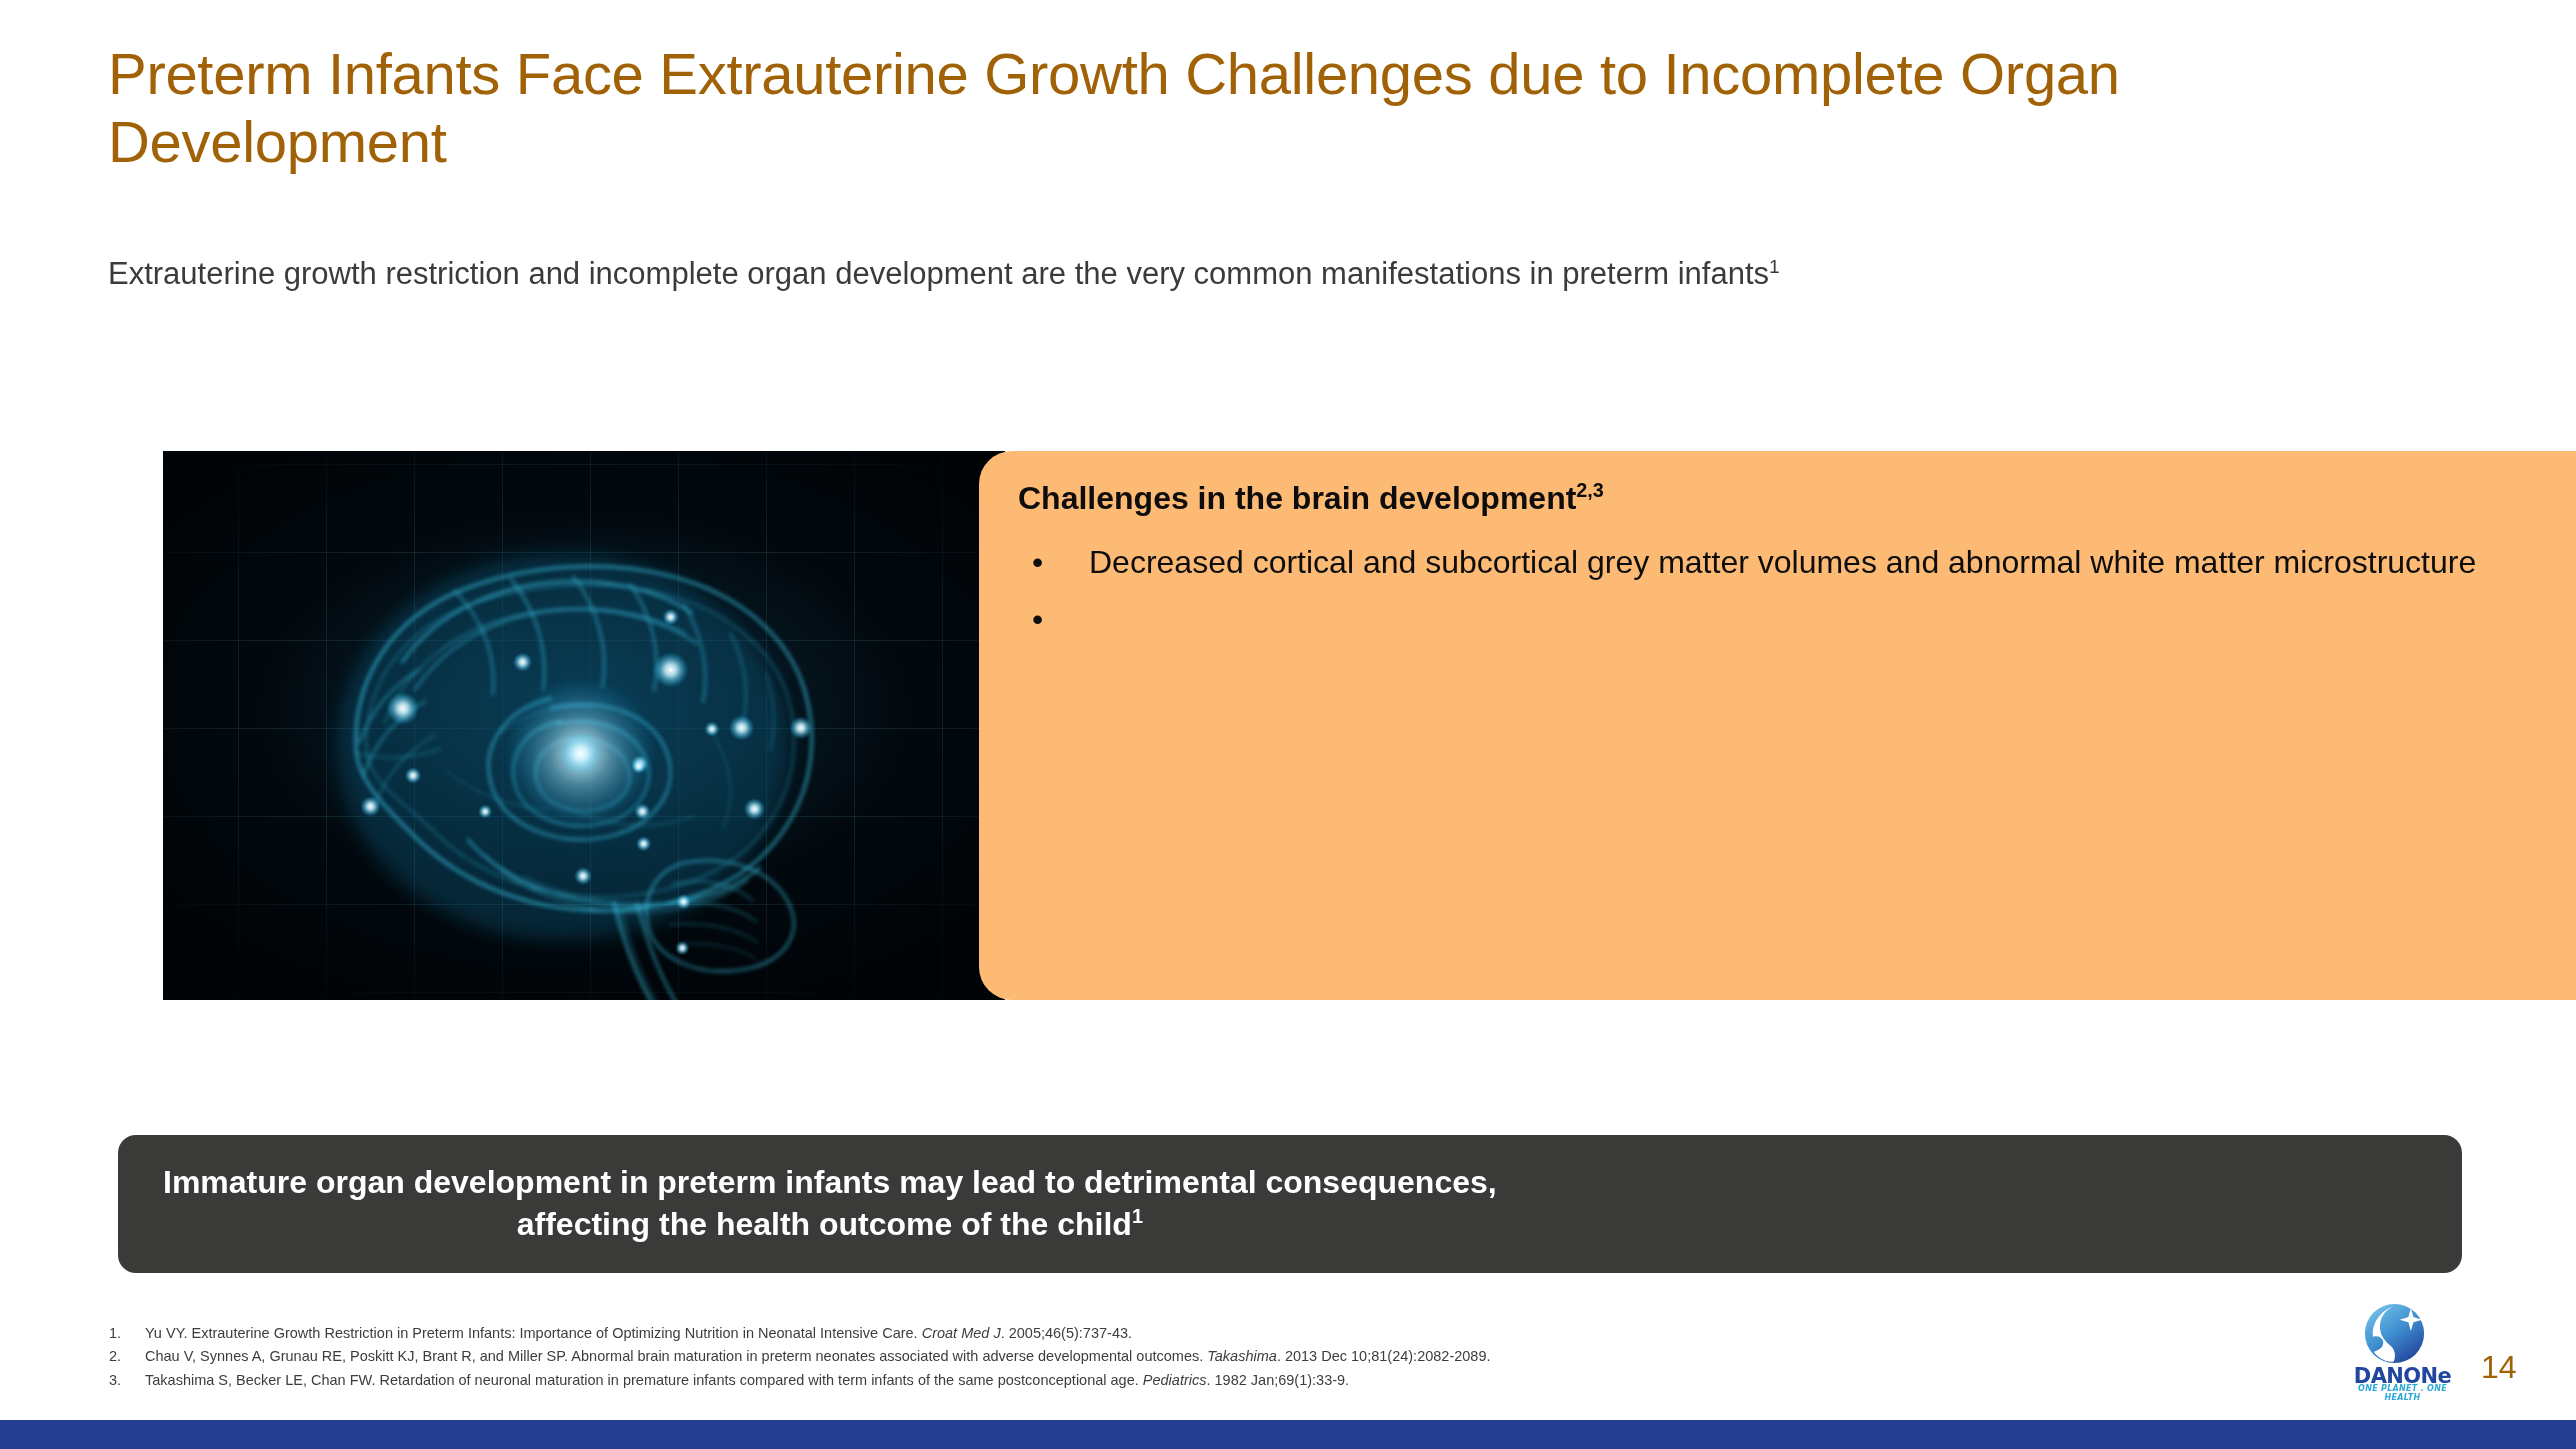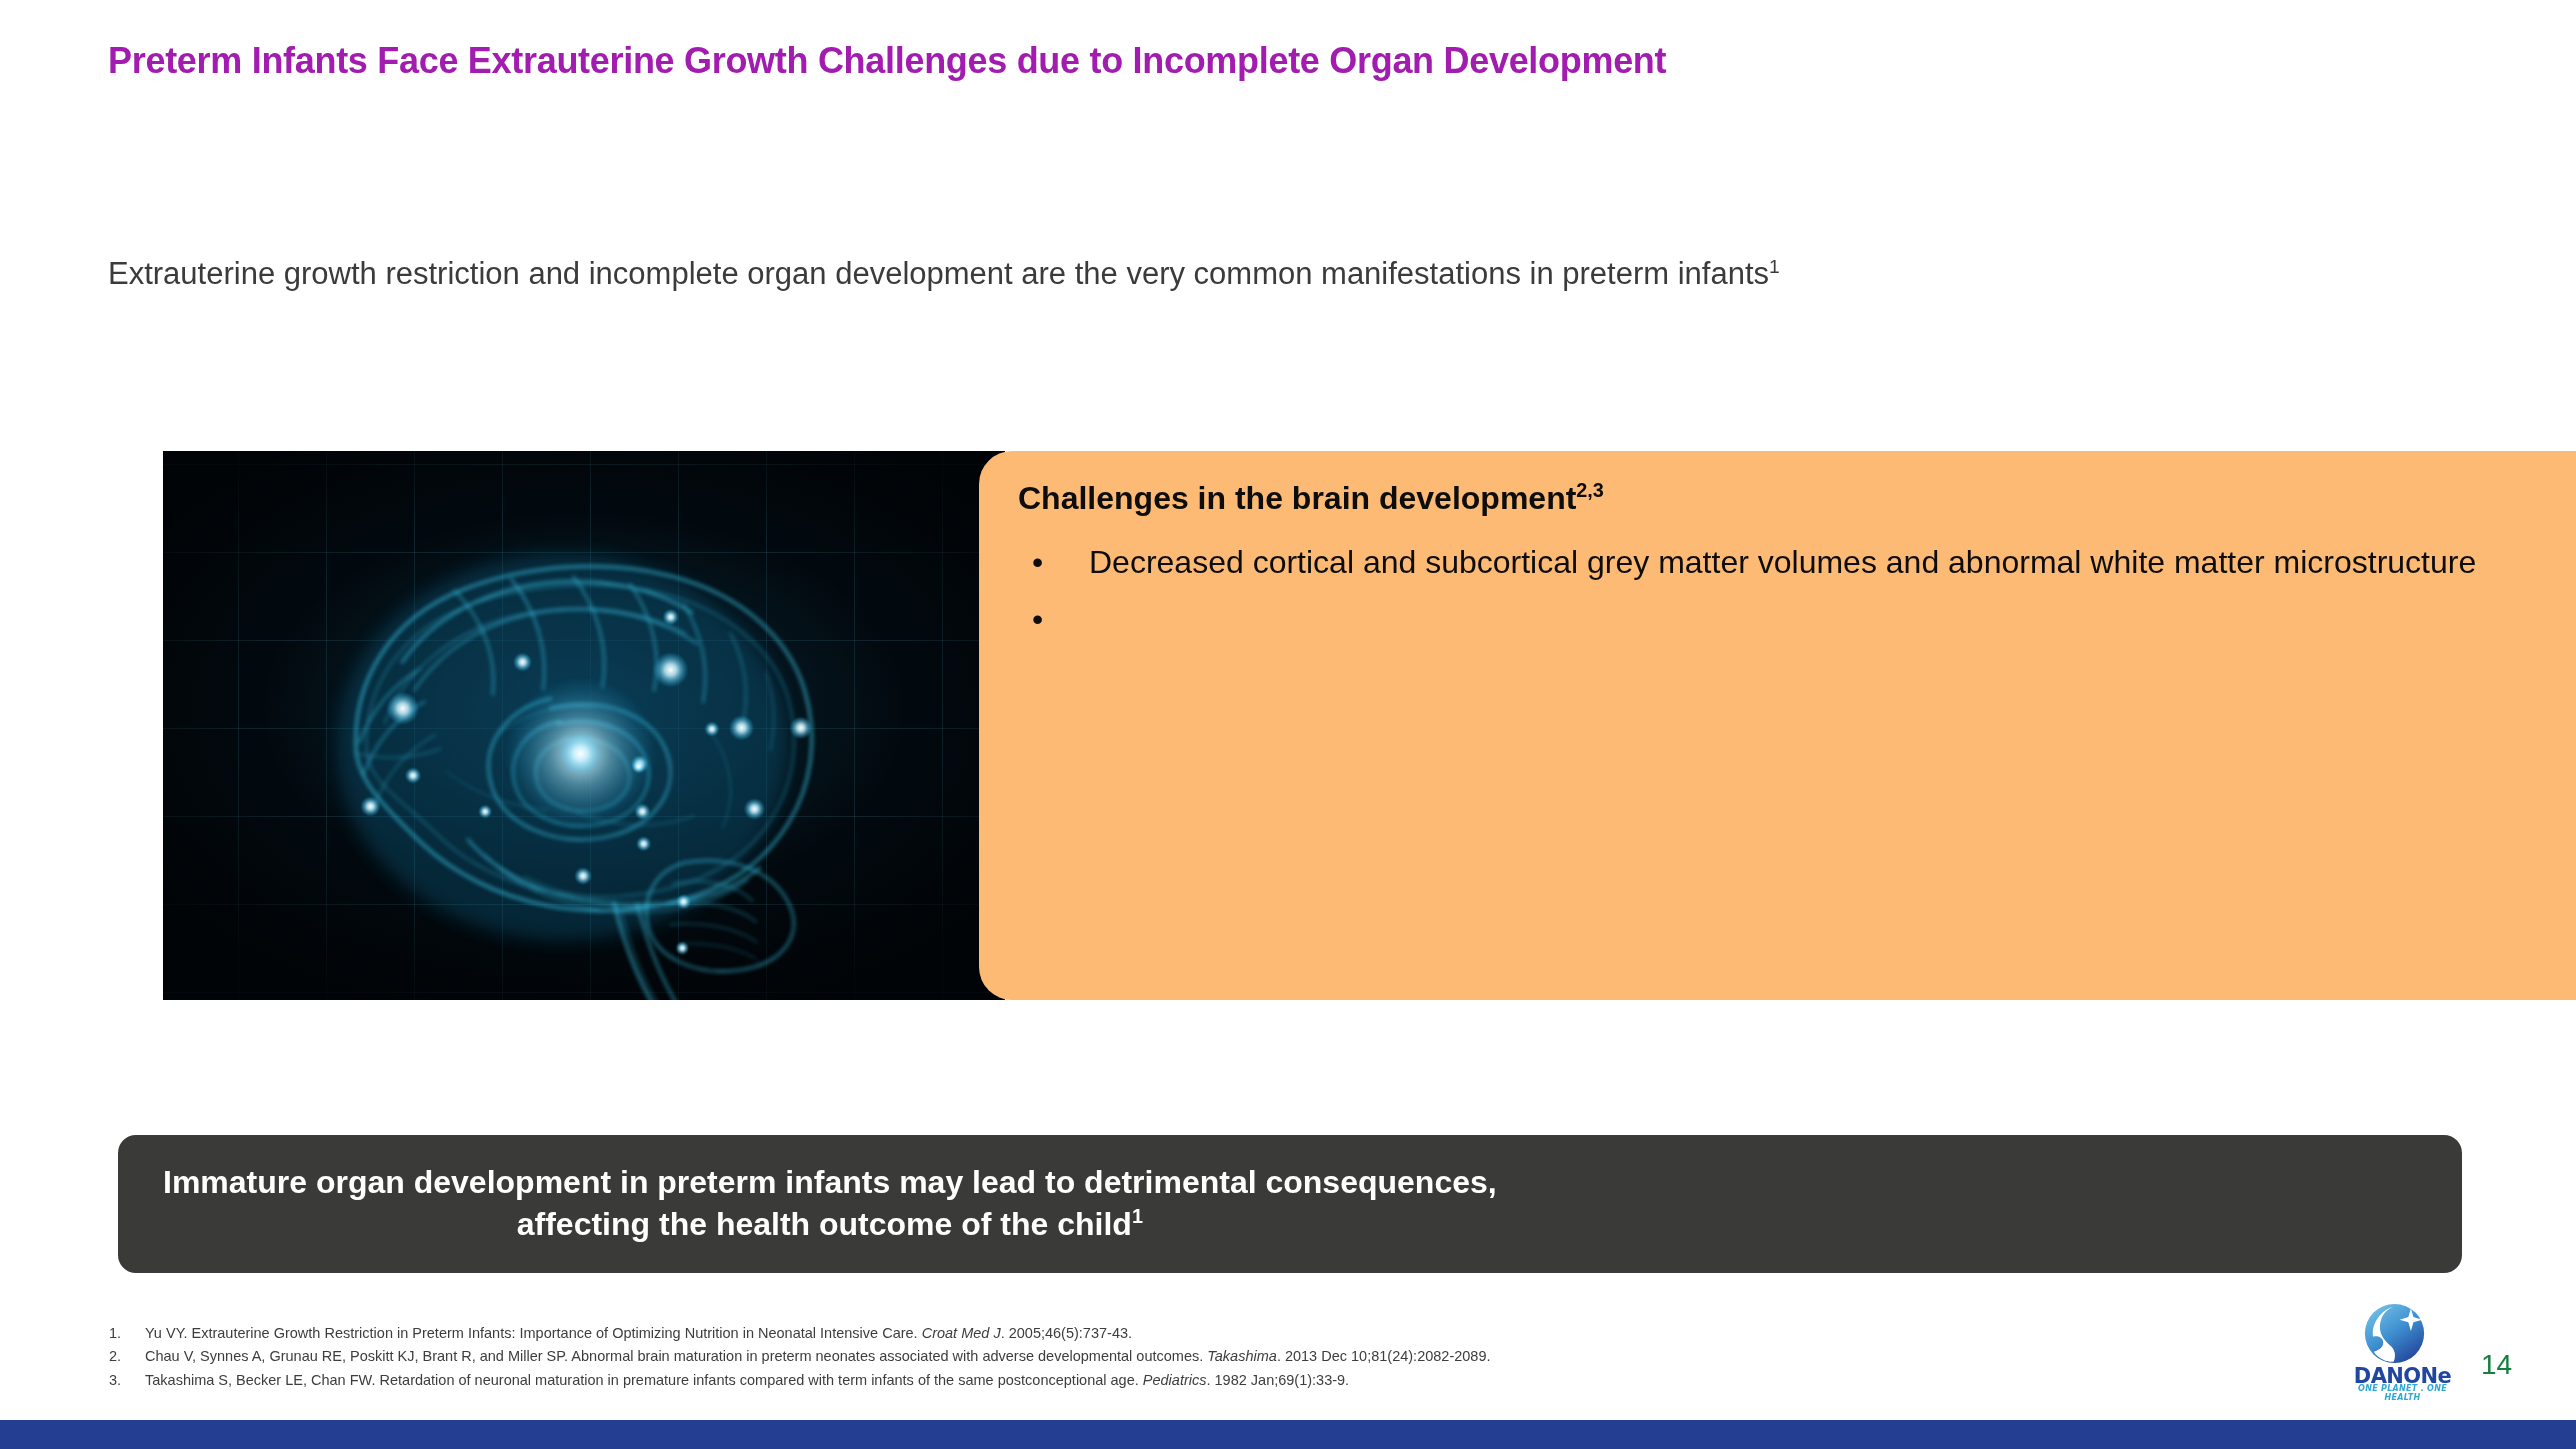--- a/index.html
+++ b/index.html
@@ -15,24 +15,24 @@
     font-family: "Liberation Sans", sans-serif;
     color: #262626;
   }
 
   
   .slide-title {
     position: absolute;
     left: 108px;
     top: 40px;
     width: 2254px;
-    font-size: 36px;
+    font-size: 58px;
     line-height: 1.18;
-    font-weight: bold;
-    color: #a21caf;
+    font-weight: normal;
+    color: #a16207;
     letter-spacing: -0.3px;
   }
 
   
   .slide-subtitle {
     position: absolute;
     left: 108px;
     top: 254px;
     width: 2370px;
     font-size: 31px;
@@ -199,22 +199,22 @@
     color: #2FA8D8;
     font-family: "DejaVu Sans", sans-serif;
     font-style: italic;
   }
 
   
   .page-number {
     position: absolute;
     left: 2481px;
     top: 1349px;
-    font-size: 28px;
-    color: #15803d;
+    font-size: 32px;
+    color: #a16207;
   }
 
   
   .bottom-bar {
     position: absolute;
     left: 0;
     top: 1420px;
     width: 2576px;
     height: 29px;
     background: #243E91;

